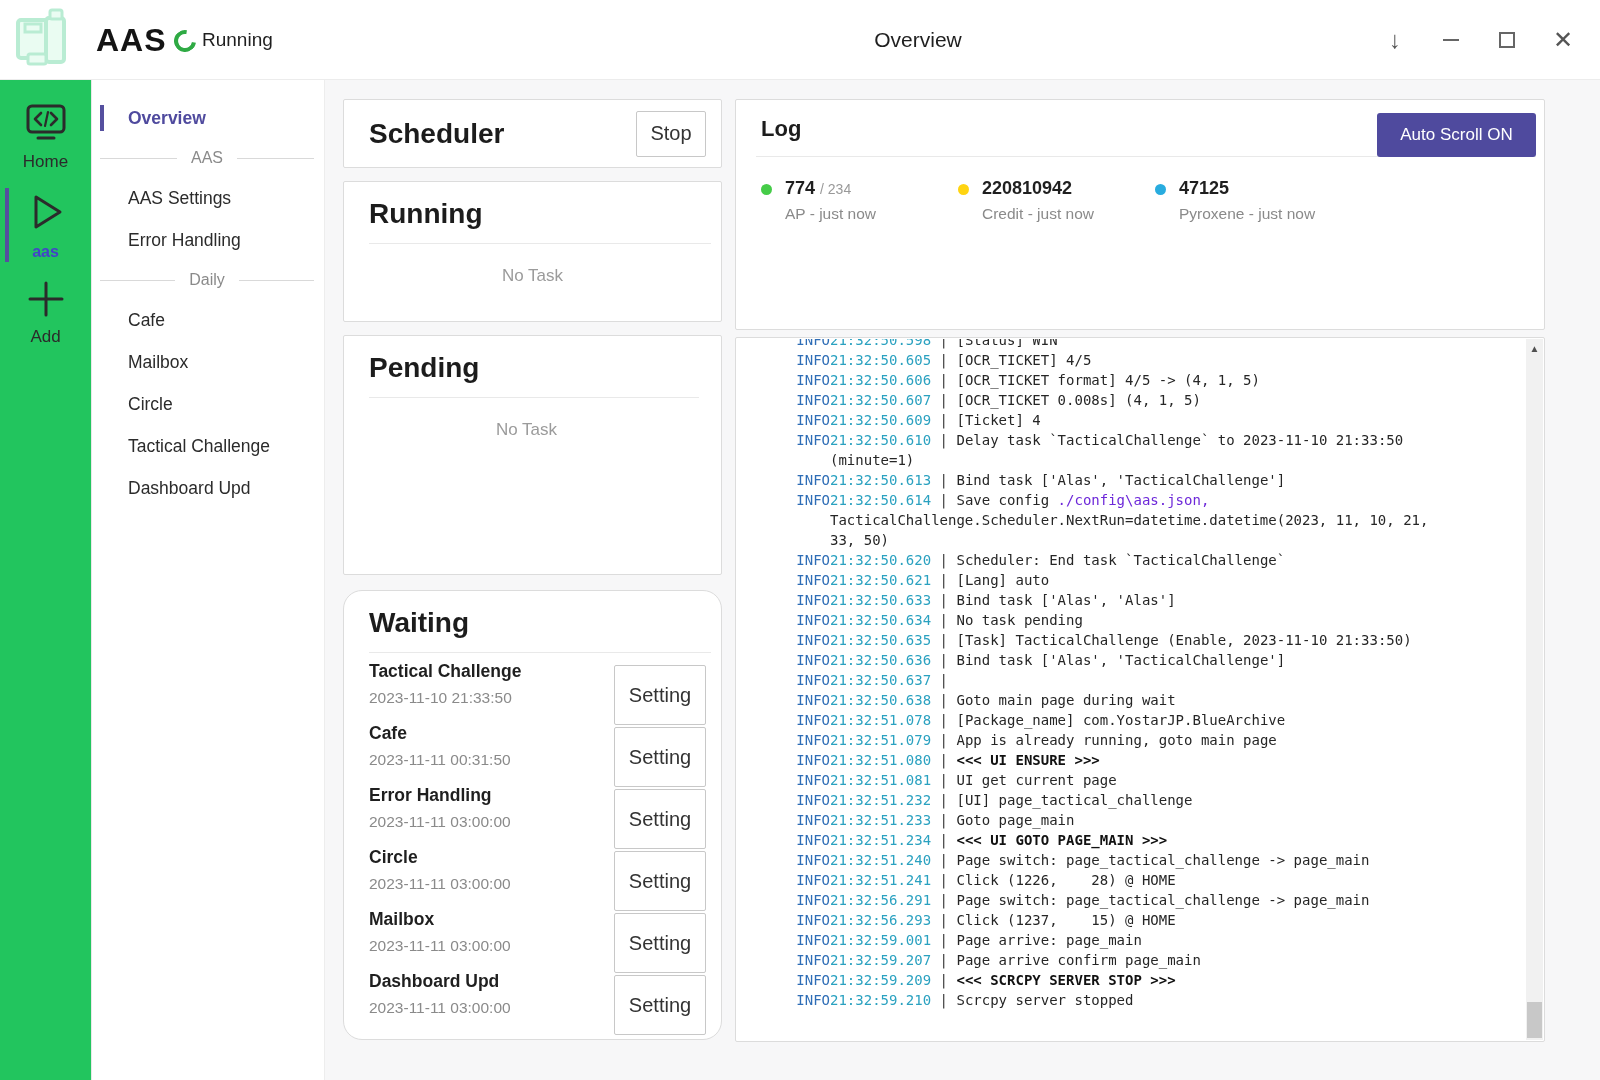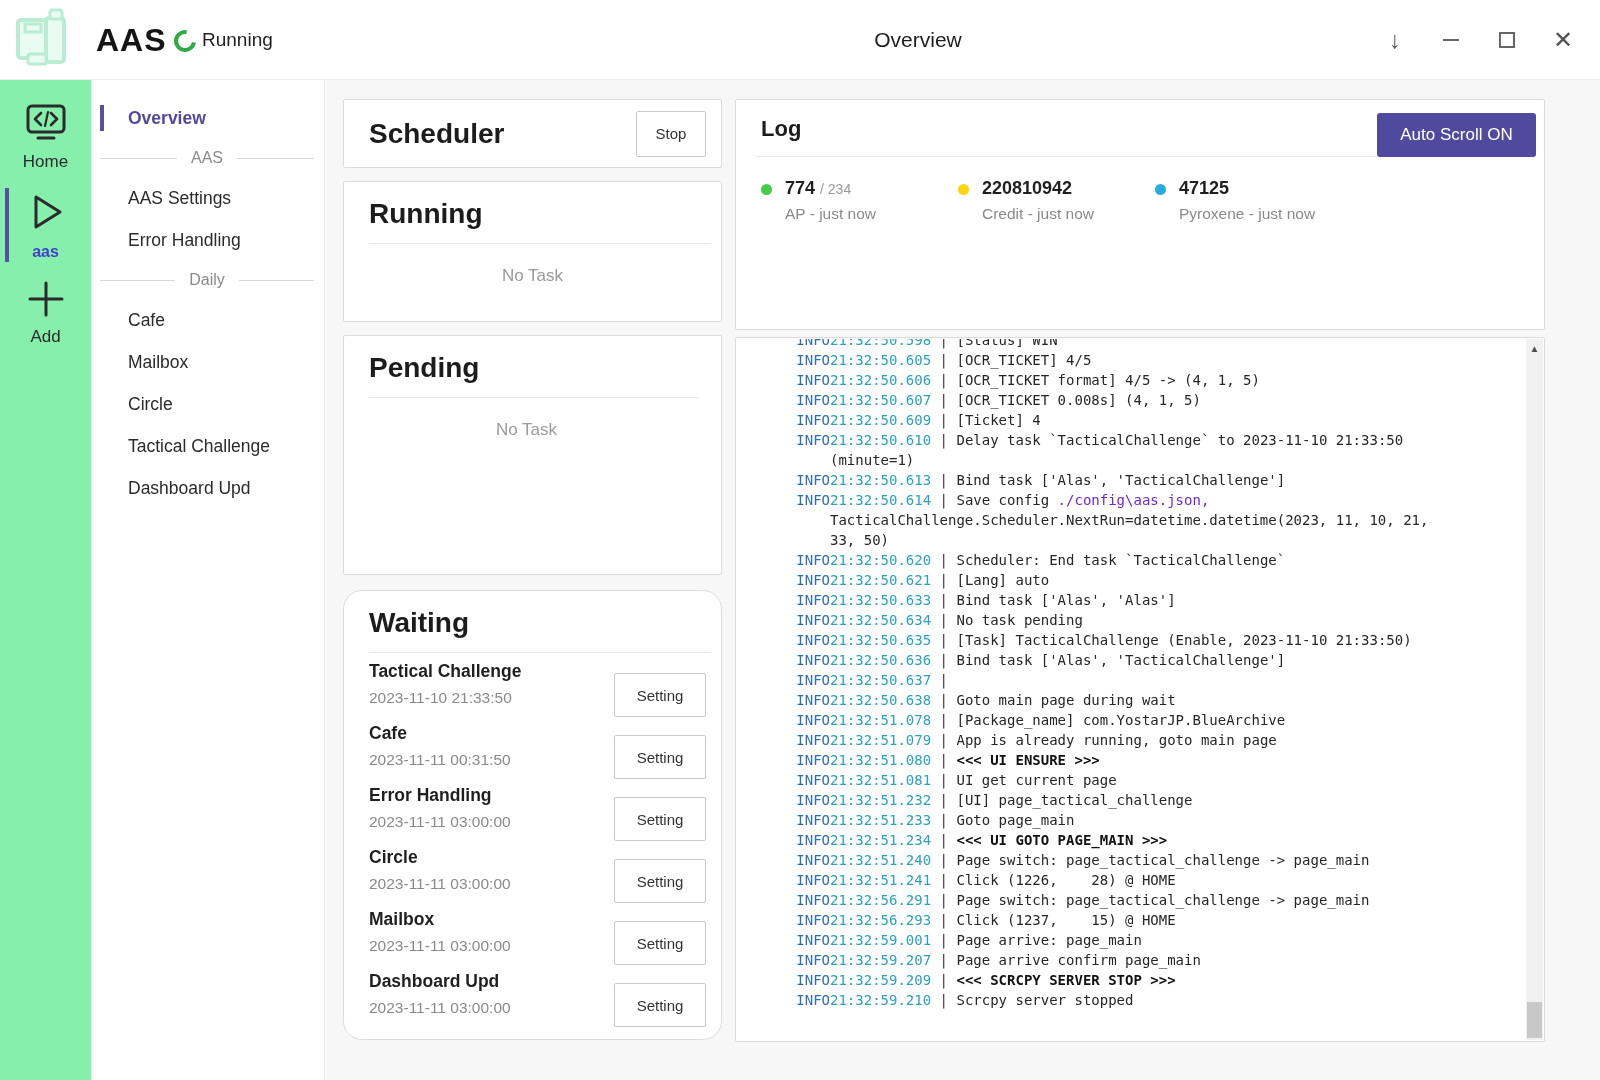--- a/index.html
+++ b/index.html
@@ -20,21 +20,21 @@
     font-size:21px; color:#1f1f1f; }
   .win-controls { position:absolute; right:22px; top:0; height:80px;
     display:flex; align-items:center; gap:26px; }
   .win-btn { width:30px; height:30px; display:flex; align-items:center; justify-content:center;
     color:#555; font-size:24px; cursor:default; }
   .ic-min { width:16px; height:2px; background:#666; display:inline-block; }
   .ic-max { width:16px; height:16px; border:2px solid #666; display:inline-block; }
 
   
   .rail { position:absolute; left:0; top:80px; width:92px; height:1000px;
-    background:#86efac; border-right:1px solid #e8e8e8; padding-top:18px; z-index:4; }
+    background:#22c55e; border-right:1px solid #e8e8e8; padding-top:18px; z-index:4; }
   .rail-item { position:relative; width:100%; height:78px; margin-bottom:10px;
     display:flex; flex-direction:column; align-items:center; justify-content:center; gap:4px; }
   .rail-label { font-size:17px; color:#2b2b2b; }
   .rail-item.active::before { content:""; position:absolute; left:5px; top:2px; bottom:2px;
     width:4px; background:#55509f; }
   .rail-item.active .rail-label { color:#4343c9; font-weight:bold; font-size:16px; }
 
   
   .sidenav { position:absolute; left:92px; top:80px; width:233px; height:1000px;
     background:#fff; border-right:1px solid #ededed; padding-top:17px; z-index:3; }
@@ -50,39 +50,39 @@
 
   
   .card { position:absolute; background:#fff; border:1px solid #dcdcdc; border-radius:2px; }
   .card-title { font-size:28px; font-weight:bold; color:#1c1c1c; }
   .h-divider { border-top:1px solid #e9e9e9; }
 
   
   .scheduler-card { left:343px; top:99px; width:379px; height:69px;
     display:flex; align-items:center; justify-content:space-between; padding:0 15px 0 25px; }
   .btn-outline { background:#fff; border:1px solid #c8c8c8; border-radius:2px;
-    font-size:15px; color:#333; font-family:"Liberation Sans", sans-serif; cursor:pointer; }
+    font-size:20px; color:#333; font-family:"Liberation Sans", sans-serif; cursor:pointer; }
   .stop-btn { width:70px; height:46px; }
 
   
   .running-card { left:343px; top:181px; width:379px; height:141px; padding:16px 0 0 0; }
   .pending-card { left:343px; top:335px; width:379px; height:240px; padding:16px 12px 0 0; }
   .simple-card .card-title { padding-left:25px; }
   .simple-card .h-divider { margin:13px 10px 0 25px; }
   .no-task { text-align:center; color:#9b9b9b; font-size:17px; margin-top:22px; }
 
   
   .waiting-card { left:343px; top:590px; width:379px; height:450px; padding:16px 0 0 0;border-radius:19px; }
   .wait-list { margin-top:0; }
   .wait-row { display:flex; align-items:center; justify-content:space-between;
     padding:9px 15px 9px 25px; height:62px; }
   .wait-info {}
   .wait-name { font-size:17.5px; font-weight:bold; color:#1f1f1f; }
   .wait-date { font-size:15.5px; color:#8a8a8a; margin-top:7px; }
-  .setting-btn { width:92px; height:44px;margin-top:22px; }
+  .setting-btn { width:92px; height:60px;margin-top:22px; }
 
   
   .log-card { left:735px; top:99px; width:810px; height:231px; padding-top:16px; }
   .log-card .card-title { padding-left:25px; font-size:22px; }
   .log-card .h-divider { margin:14px 8px 0 20px; }
   .autoscroll-btn { position:absolute; right:8px; top:13px; width:159px; height:44px;
     background:#4f4a9e; color:#fff; border:none; border-radius:3px; font-size:17px;
     font-family:"Liberation Sans", sans-serif; cursor:pointer; }
   .stats { display:flex; padding-left:25px; margin-top:21px; }
   .stat { width:197px; display:grid; grid-template-columns:24px 1fr; }

